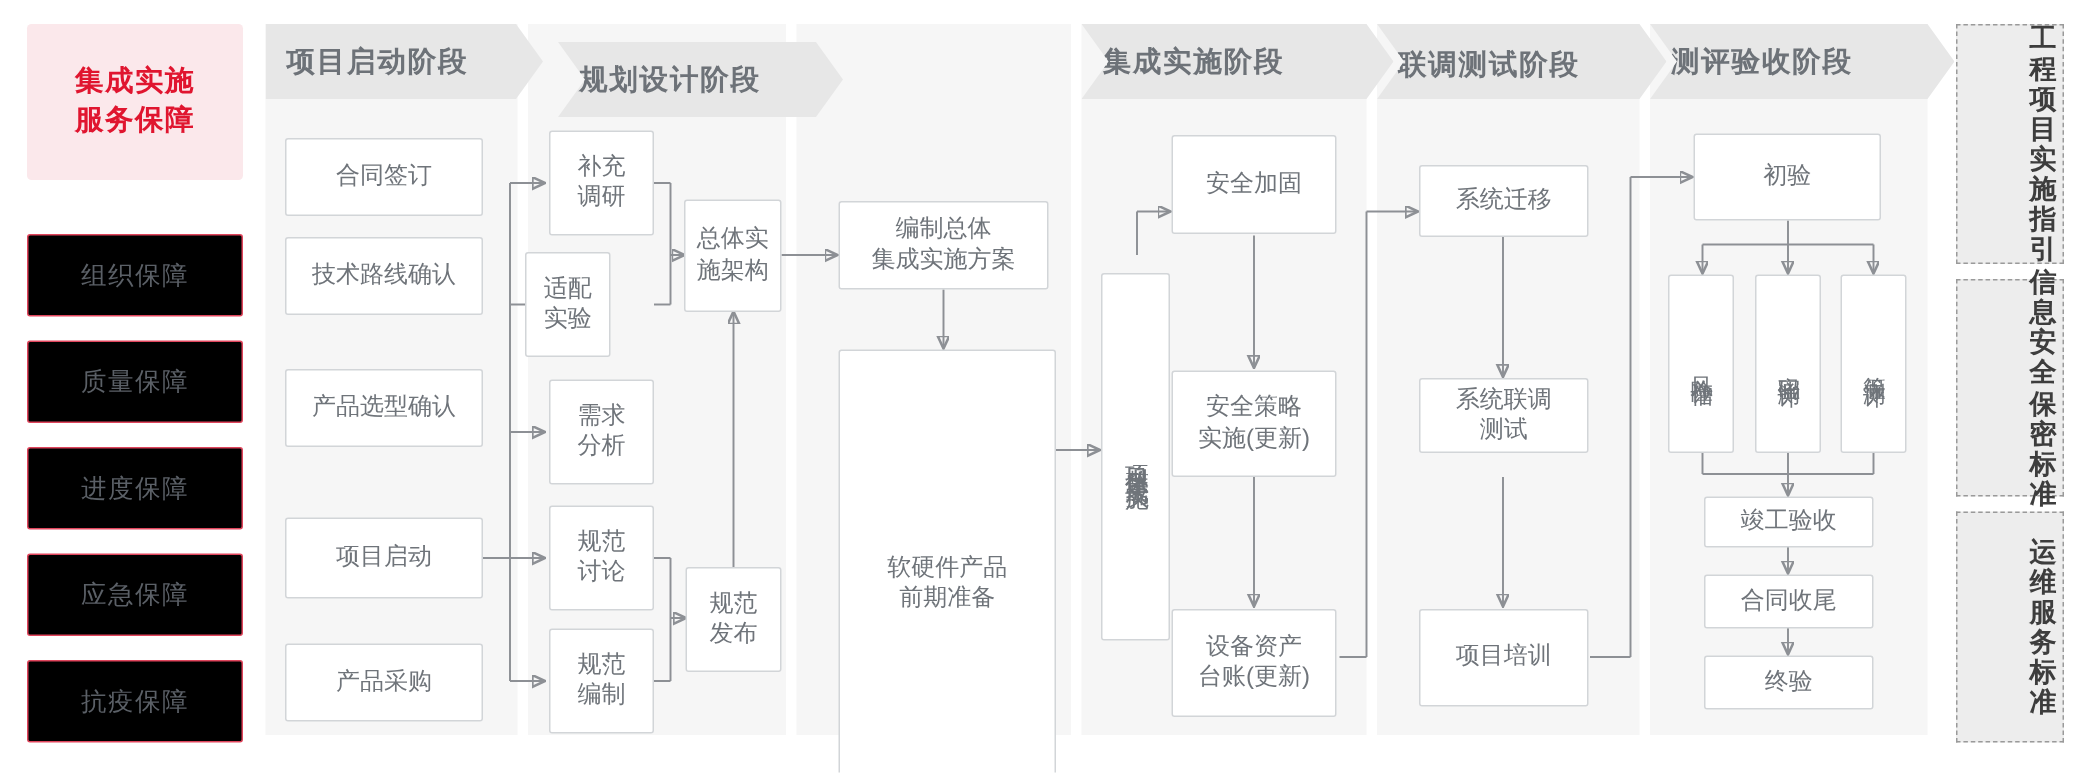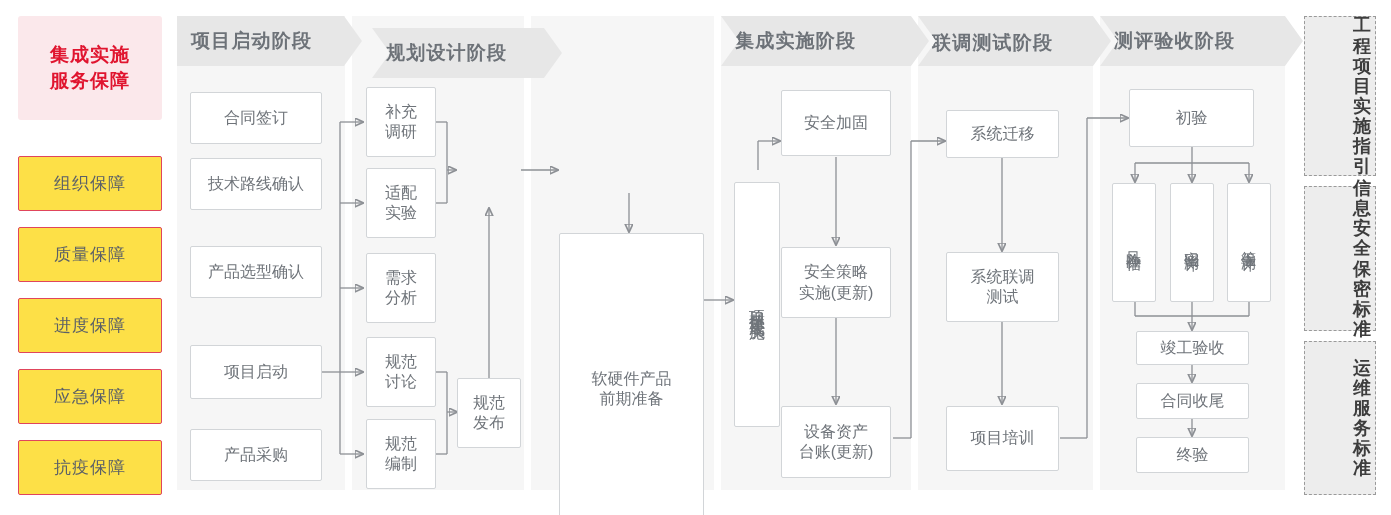--- a/index.html
+++ b/index.html
@@ -11,21 +11,21 @@
   .abs{position:absolute;box-sizing:border-box;}
 
   
   .title-box{
     background:#fbe8eb;border-radius:3px;
     color:#e0152f;font-weight:bold;font-size:19px;
     display:flex;align-items:center;justify-content:center;
     text-align:center;line-height:1.35;letter-spacing:1px;
   }
   .guarantee-box{
-    background:#fde047;border:1.3px solid #e0455c;border-radius:2px;
+    background:#000000;border:1.3px solid #e0455c;border-radius:2px;
     color:#5b6067;font-size:17px;
     display:flex;align-items:center;justify-content:center;
     text-align:center;letter-spacing:1px;
   }
 
   
   .col-body{background:#f6f6f6;}
   .chev{
     background:#e7e7e7;
     display:flex;align-items:center;
@@ -189,41 +189,49 @@
     <span>项目启动</span>
   </div>
   <div class="abs node" style="left:190px;top:429px;width:132px;height:52px;">
     <span>产品采购</span>
   </div>
 
   <div class="abs node" style="left:366px;top:87px;width:70px;height:70px;">
     <span>补充
 调研</span>
   </div>
-  <div class="abs node" style="left:366px;top:168px;width:70px;height:70px;">
+  <div class="abs node" style="left:350px;top:168px;width:57px;height:70px;">
     <span>适配
 实验</span>
   </div>
   <div class="abs node" style="left:366px;top:253px;width:70px;height:70px;">
     <span>需求
 分析</span>
   </div>
   <div class="abs node" style="left:366px;top:337px;width:70px;height:70px;">
     <span>规范
 讨论</span>
   </div>
   <div class="abs node" style="left:366px;top:419px;width:70px;height:70px;">
     <span>规范
 编制</span>
   </div>
+  <div class="abs node" style="left:456px;top:133px;width:65px;height:75px;">
+    <span>总体实
+施架构</span>
+  </div>
   <div class="abs node" style="left:457px;top:378px;width:64px;height:70px;">
     <span>规范
 发布</span>
   </div>
 
+  <div class="abs node" style="left:559px;top:134px;width:140px;height:59px;">
+    <span>编制总体
+集成实施方案</span>
+  </div>
   <div class="abs node" style="left:559px;top:233px;width:145px;height:312px;">
     <span>软硬件产品
 前期准备</span>
   </div>
 
   <div class="abs node vert" style="left:734px;top:182px;width:46px;height:245px;">
     <span>项目整体集成实施</span>
   </div>
   <div class="abs node" style="left:781px;top:90px;width:110px;height:66px;">
     <span>安全加固</span>
@@ -233,21 +241,21 @@
 实施(更新)</span>
   </div>
   <div class="abs node" style="left:781px;top:406px;width:110px;height:72px;">
     <span>设备资产
 台账(更新)</span>
   </div>
 
   <div class="abs node" style="left:946px;top:110px;width:113px;height:48px;">
     <span>系统迁移</span>
   </div>
-  <div class="abs node" style="left:946px;top:252px;width:113px;height:70px;">
+  <div class="abs node" style="left:946px;top:252px;width:113px;height:50px;">
     <span>系统联调
 测试</span>
   </div>
   <div class="abs node" style="left:946px;top:406px;width:113px;height:65px;">
     <span>项目培训</span>
   </div>
 
   <div class="abs node" style="left:1129px;top:89px;width:125px;height:58px;">
     <span>初验</span>
   </div>

